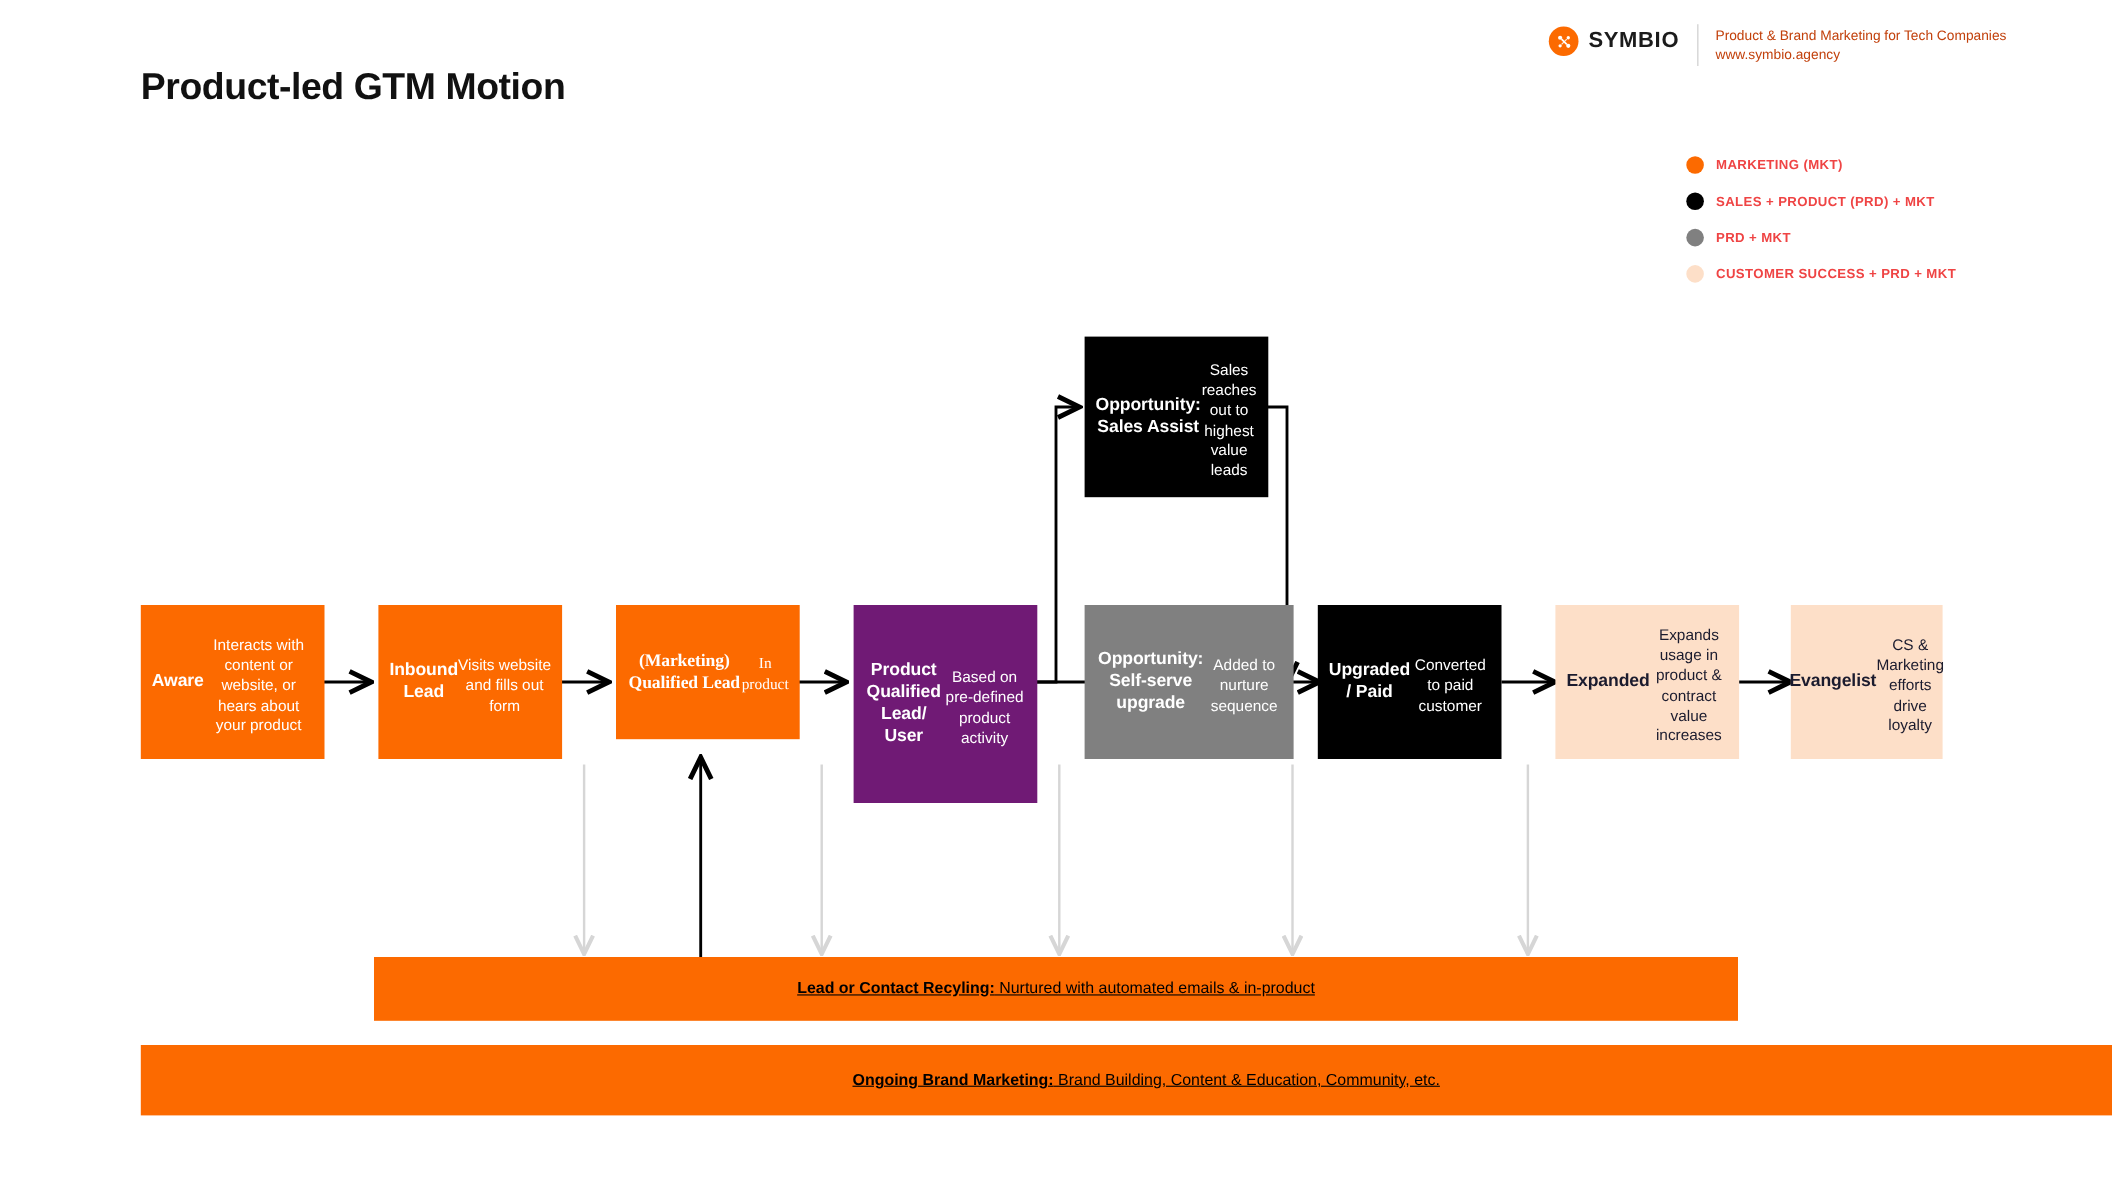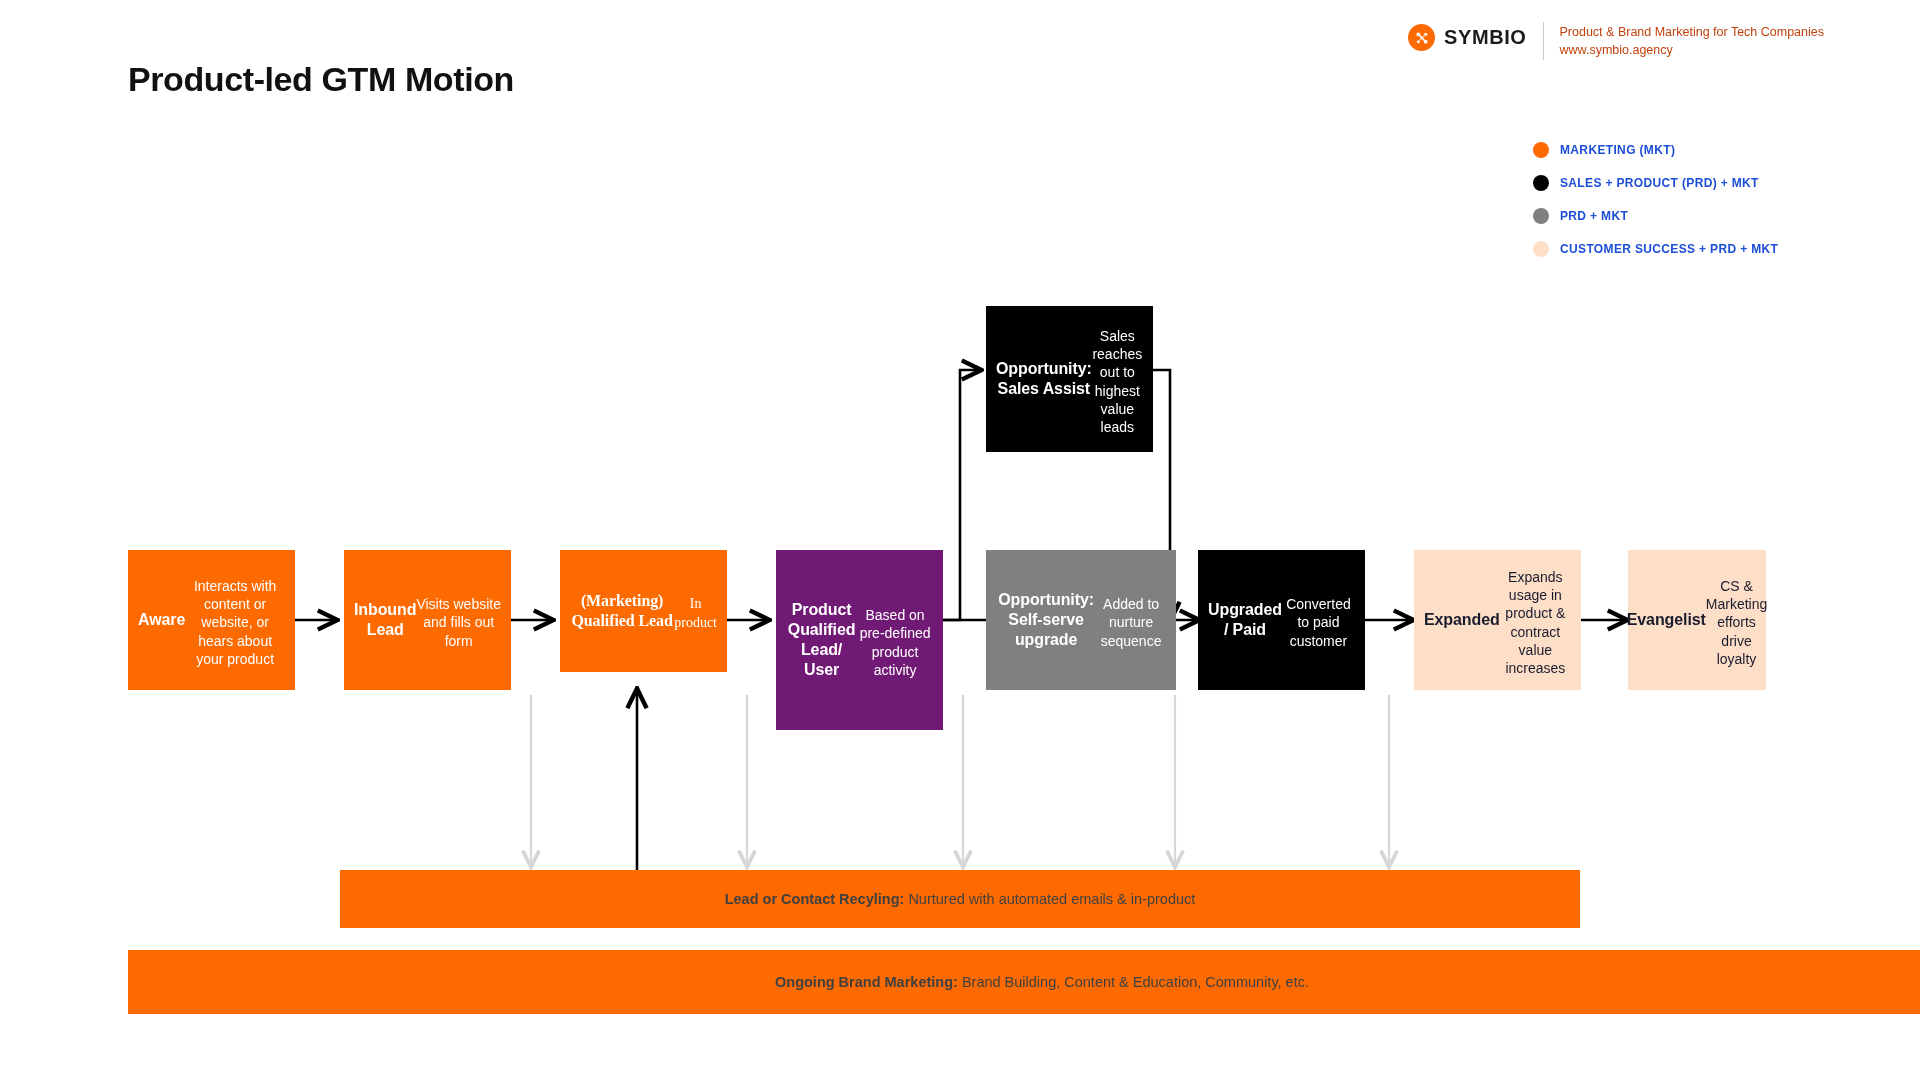--- a/index.html
+++ b/index.html
@@ -31,21 +31,21 @@
     font-size: 20px; font-weight: 800; letter-spacing: 0.6px; color: #1b1b1b;
   }
   .brand-divider { width: 1px; height: 38px; background: #c9c9c9; margin-top: 0px; }
   .brand-tag { font-size: 12.5px; line-height: 1.45; color: #c2410c; padding-top: 1px; }
 
   
   .legend { position: absolute; left: 1533px; top: 142px; }
   .legend-row { display: flex; align-items: center; gap: 11px; margin-bottom: 17px; }
   .legend-dot { width: 16px; height: 16px; border-radius: 50%; flex: none; }
   .legend-label {
-    font-size: 12px; font-weight: 800; letter-spacing: 0.35px; color: #1d4ed8;
+    font-size: 12px; font-weight: 800; letter-spacing: 0.35px; color: #ef4444;
     white-space: nowrap;
   }
 
   
   .node {
     position: absolute;
     display: flex; flex-direction: row;
     align-items: center; justify-content: center;
     text-align: center; padding: 8px 10px;
   }
@@ -57,21 +57,21 @@
   }
   .node.light .n-title, .node.light .n-desc { color: #ffffff; }
   .node.dark  .n-title, .node.dark  .n-desc { color: #1b1b2e; }
 
   
   .bar {
     position: absolute;
     display: flex; align-items: center; justify-content: center;
     background: #FC6A00;
   }
-  .bar-text { font-size: 14.5px; color: #404040; }
+  .bar-text { font-size: 14.5px; color: #000000; text-decoration: underline; }
   .bar-text b { font-weight: 700; }
 
   
   #wires { position: absolute; left: 0; top: 0; width: 1920px; height: 1080px; }
 </style>
 </head>
 <body>
 
 <div id="stage">
 

